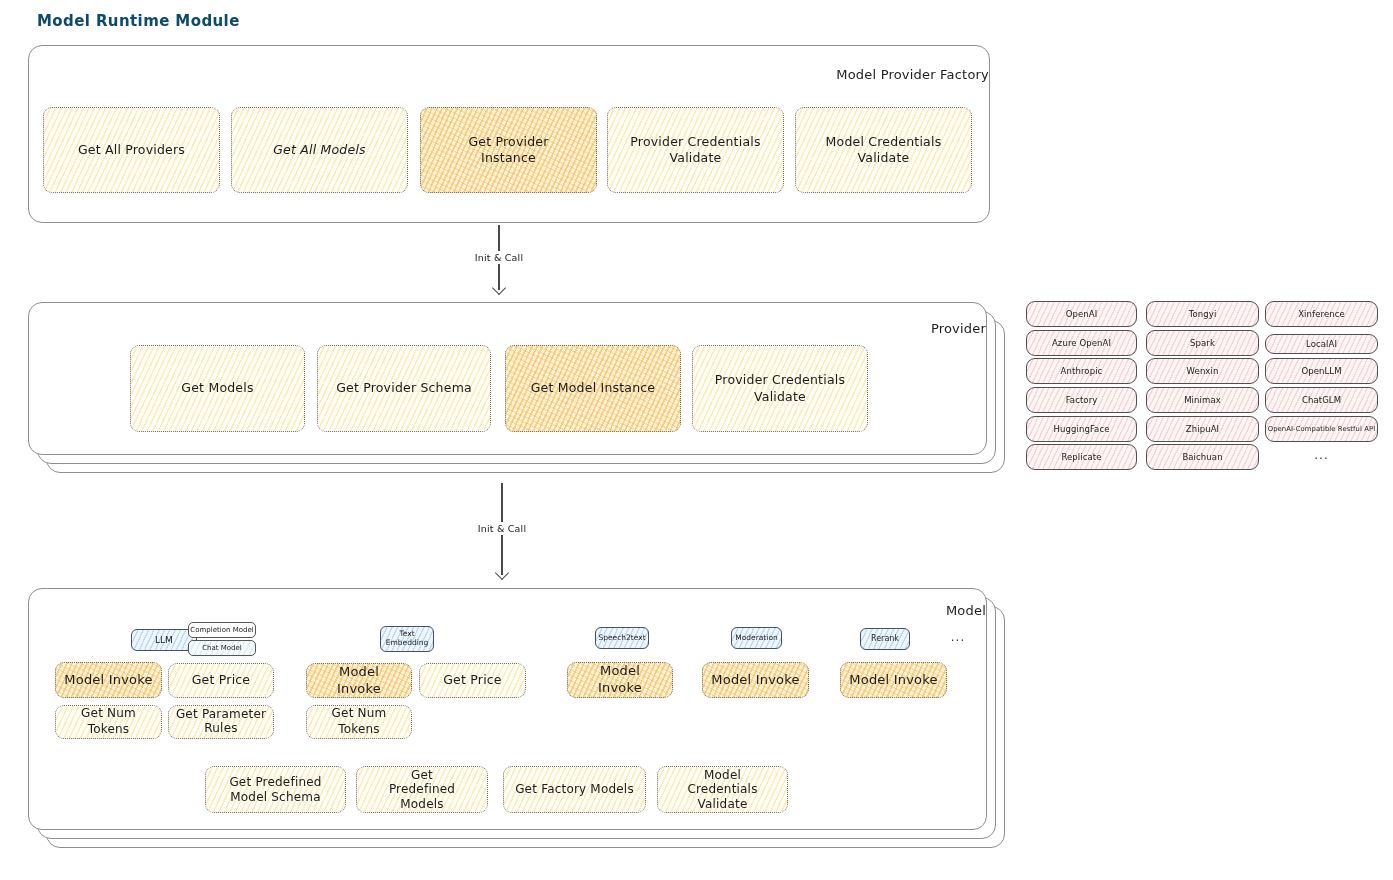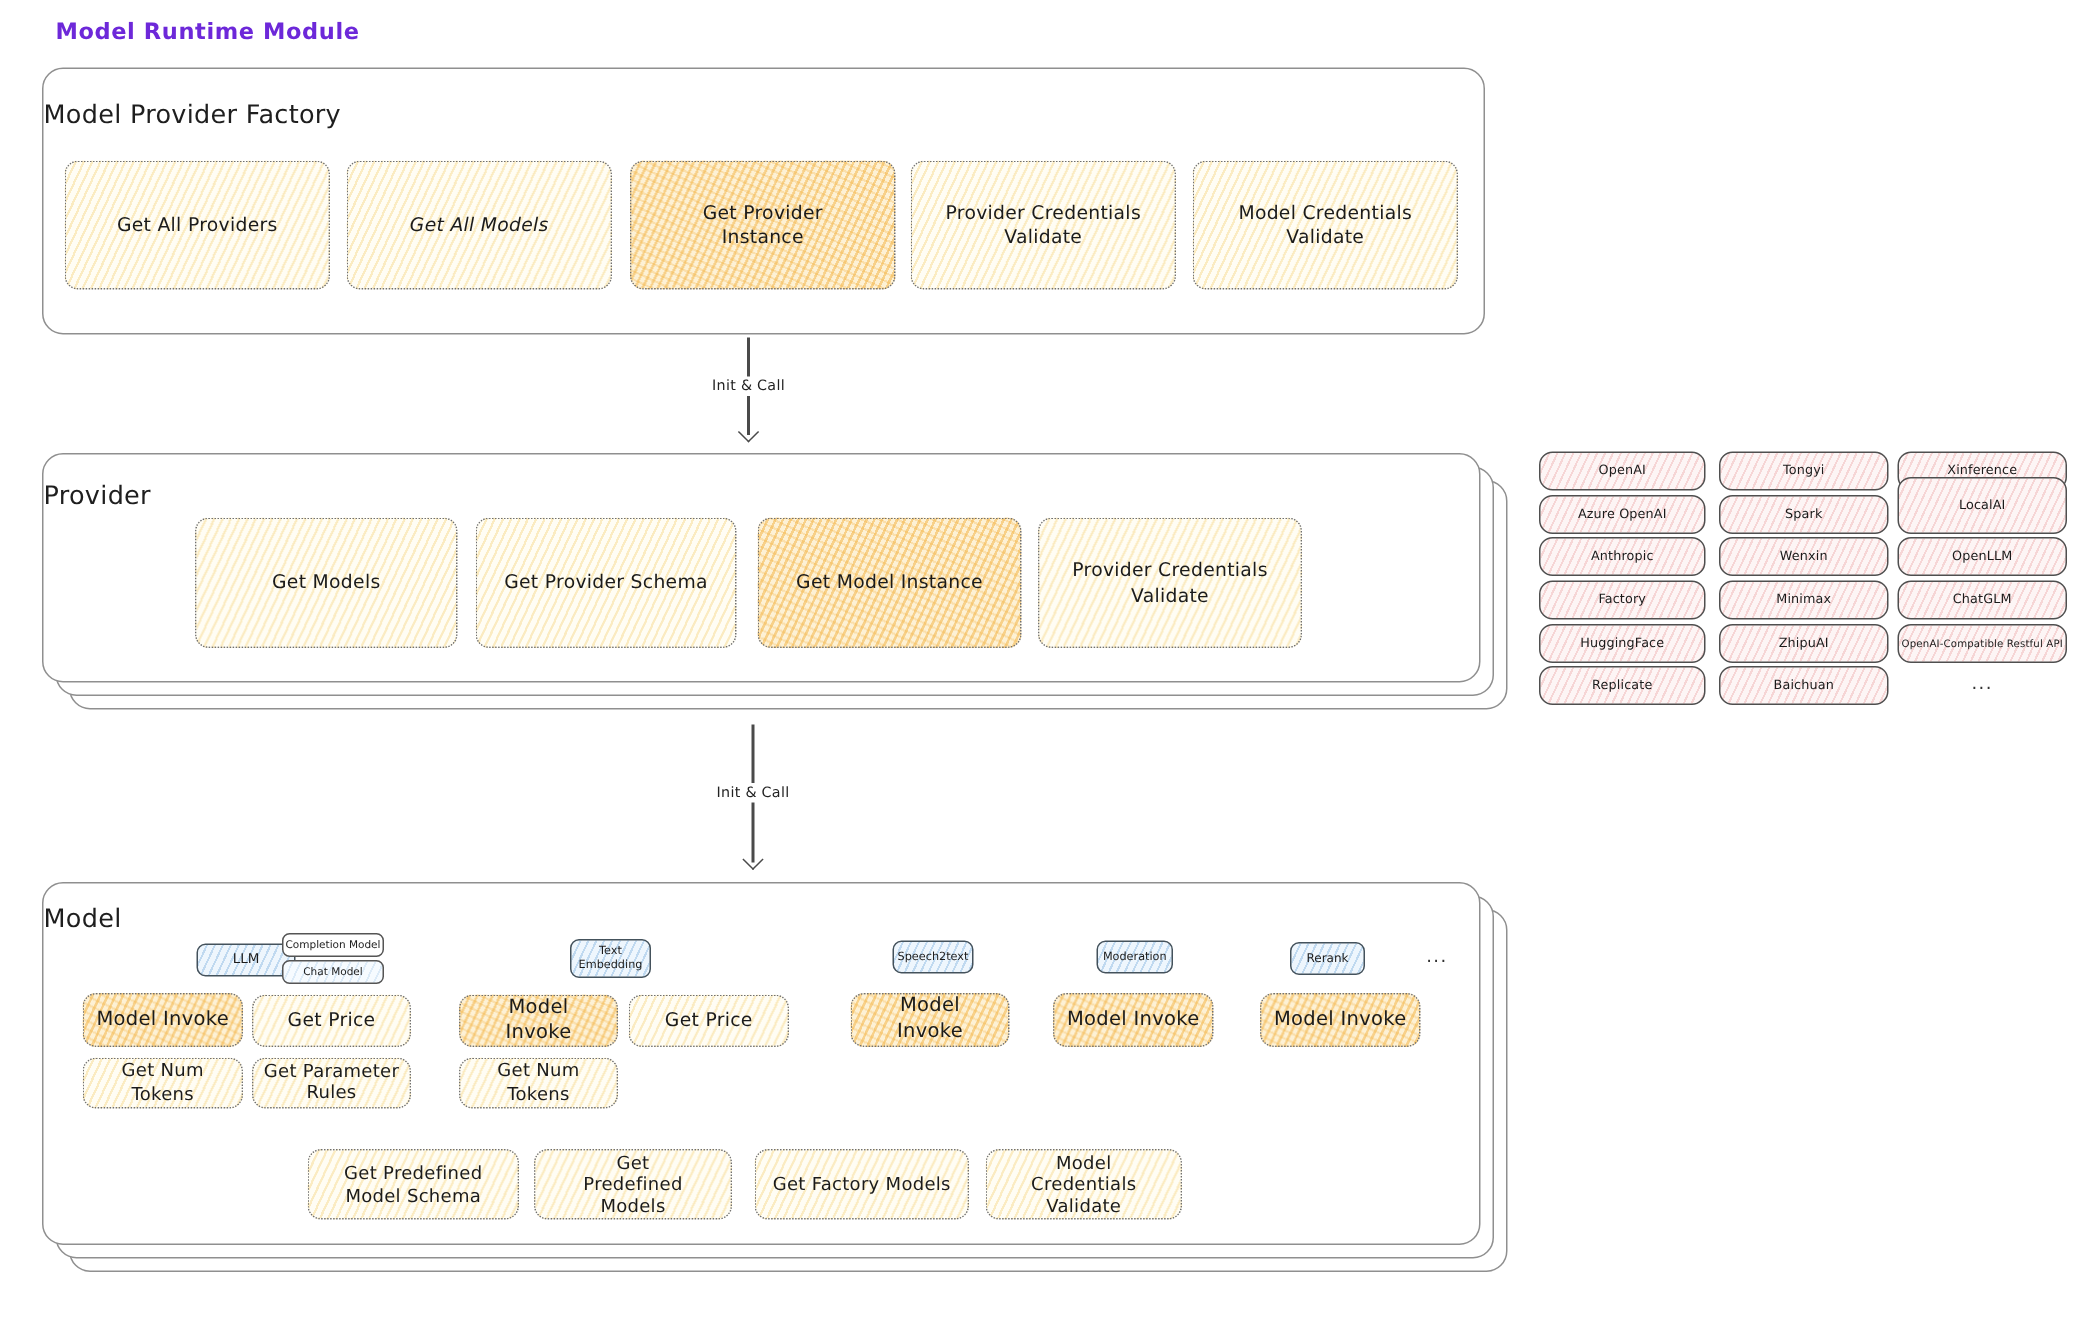--- a/index.html
+++ b/index.html
@@ -1,26 +1,26 @@
 <!DOCTYPE html>
 <html><head>
 <meta charset="utf-8">
 <style>
   html,body{margin:0;padding:0;background:#fff;}
   .canvas{
     position:relative;width:1393px;height:880px;background:#ffffff;overflow:hidden;
     font-family:"DejaVu Sans",sans-serif;color:#1b1b1b;
   }
   .abs{position:absolute;}
-  .page-title{font-size:15px;font-weight:600;letter-spacing:.4px;color:#6d28d9;}
+  .page-title{font-size:15px;font-weight:600;letter-spacing:.4px;color:#0c4a6e;}
   .container{
     background:#ffffff;border:1.5px solid #8f8f8f;border-radius:14px;
   }
   .container-title{
-    position:absolute;left:0;right:0;text-align:left;font-size:17px;color:#1e1e1e;letter-spacing:.2px;
+    position:absolute;left:0;right:0;text-align:right;font-size:13px;color:#1e1e1e;letter-spacing:.2px;
   }
   .opbox{
     display:flex;align-items:center;justify-content:center;text-align:center;
     font-size:12.5px;line-height:1.3;letter-spacing:.2px;
     border:1.4px dotted #707070;border-radius:9px;box-sizing:border-box;
     background-color:#fffdf4;
     background-image:repeating-linear-gradient(115deg,rgba(244,206,110,.38) 0 1.5px,transparent 1.5px 5px);
     padding:2px 8px;
   }
   .opbox.orange{
@@ -115,21 +115,21 @@
   <div class="abs chip" style="left:1265px;top:301px;width:113px;height:26px;">
       <span>Xinference</span>
     </div>
 
   <div class="abs chip" style="left:1026px;top:330px;width:111px;height:26px;">
       <span>Azure OpenAI</span>
     </div>
   <div class="abs chip" style="left:1146px;top:330px;width:113px;height:26px;">
       <span>Spark</span>
     </div>
-  <div class="abs chip" style="left:1265px;top:318px;width:113px;height:38px;">
+  <div class="abs chip" style="left:1265px;top:334px;width:113px;height:20px;">
       <span>LocalAI</span>
     </div>
 
   <div class="abs chip" style="left:1026px;top:358px;width:111px;height:26px;">
       <span>Anthropic</span>
     </div>
   <div class="abs chip" style="left:1146px;top:358px;width:113px;height:26px;">
       <span>Wenxin</span>
     </div>
   <div class="abs chip" style="left:1265px;top:358px;width:113px;height:26px;">

